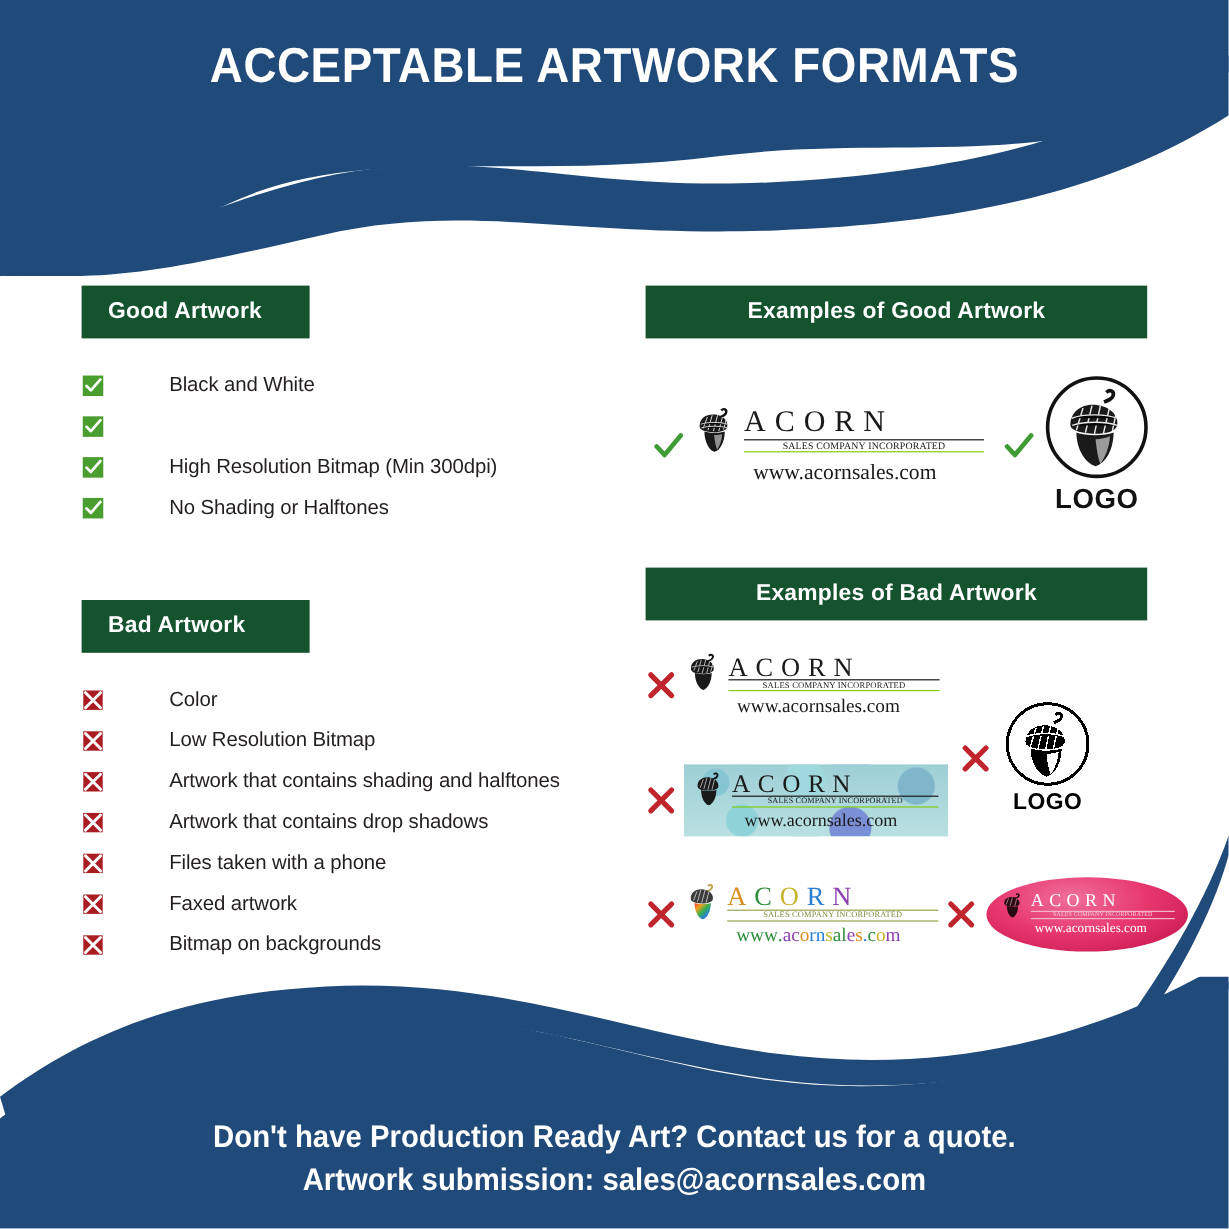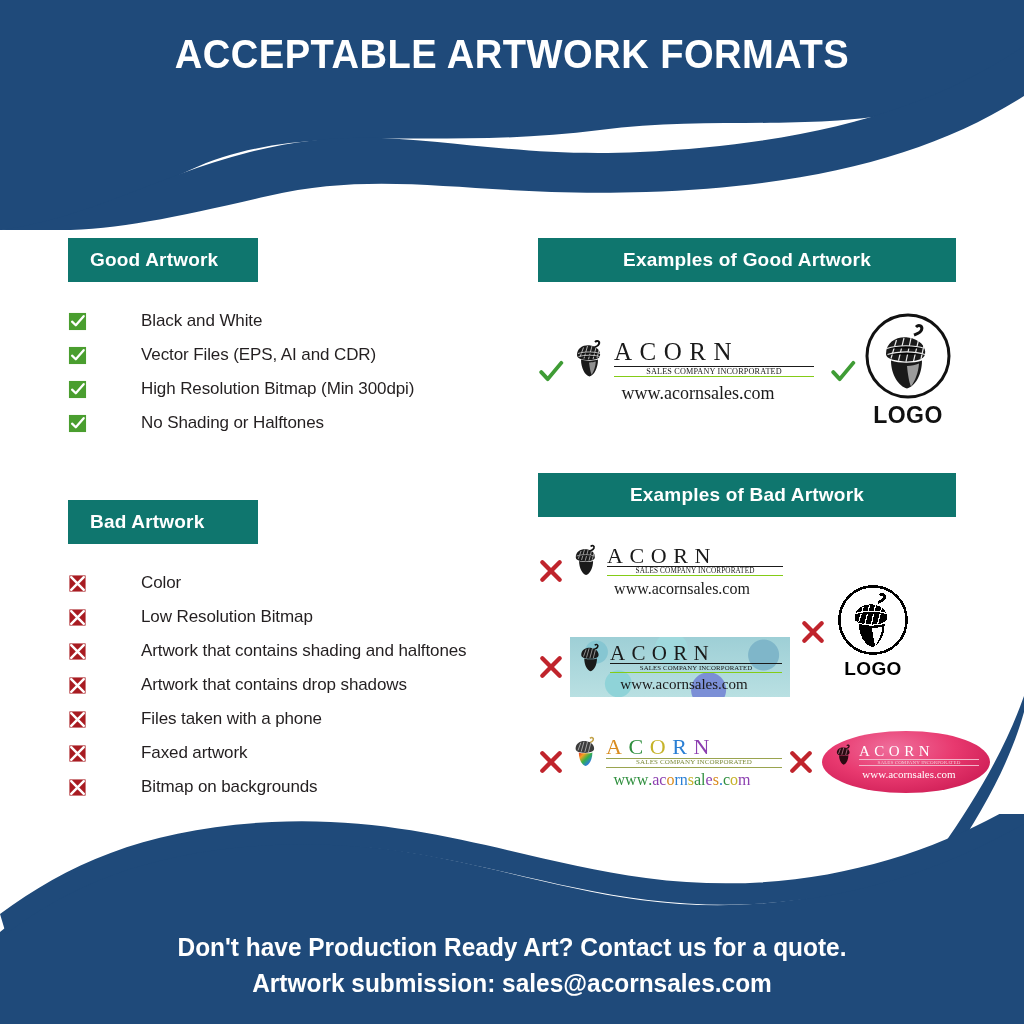--- a/index.html
+++ b/index.html
@@ -25,41 +25,41 @@
     transform: scaleX(.93); transform-origin: center;
     z-index: 5; white-space: nowrap;
   }
 
   
   .panel { position: absolute; }
   #left-col  { left: 68px;  top: 238px; width: 440px; }
   #right-col { left: 538px; top: 238px; width: 420px; }
 
   .bar {
-    background: #0f766e; color: #fff;
+    background: #14532d; color: #fff;
     font-size: 19px; font-weight: bold;
     display: flex; align-items: center;
     height: 44px; letter-spacing: .2px;
   }
   .bar.left-bar  { width: 190px; padding-left: 22px; justify-content: flex-start; }
   .bar.wide-bar  { width: 418px; justify-content: center; text-align: center; }
 
   
   .rule-list { margin-top: 22px; }
   .rule-row { display: flex; align-items: center; height: 34px; gap: 40px; }
   .rule-label {
     font-size: 17px; color: #231f20; font-weight: 500;
     margin-left: 14px; white-space: nowrap; letter-spacing: -.1px;
   }
   .ico { width: 19px; height: 19px; flex: 0 0 19px; display: block; }
   .mark { flex: 0 0 auto; }
   .check-mark { width: 26px; height: 26px; }
   .x-mark { width: 26px; height: 26px; }
 
-  .ex-row { display: flex; align-items: center; }
+  .ex-row { display: flex; align-items: center; justify-content: flex-end; }
 
   
   .wordmark { display: inline-block; vertical-align: middle; line-height: 1; }
   .wm-top { display: flex; align-items: center; }
   .wm-acorn { flex: 0 0 auto; }
   .wm-text { margin-left: 4px; }
   .wm-acorn-word {
     font-family: "Liberation Serif", serif;
     font-weight: normal; color: #1a1a1a;
     letter-spacing: .30em; line-height: .98;
@@ -137,21 +137,20 @@
           <rect x="1" y="1" width="18" height="18" fill="#4a9e2f"></rect>
           <path d="M4.3 10.2 L8.2 14 L16.5 4.4" fill="none" stroke="#fff" stroke-width="2.4" stroke-linecap="round" stroke-linejoin="round"></path>
         </svg>
         <span class="rule-label">Black and White</span>
       </div>
       <div class="rule-row">
         <svg class="ico" viewBox="0 0 20 20">
           <rect x="1" y="1" width="18" height="18" fill="#4a9e2f"></rect>
           <path d="M4.3 10.2 L8.2 14 L16.5 4.4" fill="none" stroke="#fff" stroke-width="2.4" stroke-linecap="round" stroke-linejoin="round"></path>
         </svg>
-        <span class="rule-label">Vector Files (EPS, AI and CDR)</span>
       </div>
       <div class="rule-row">
         <svg class="ico" viewBox="0 0 20 20">
           <rect x="1" y="1" width="18" height="18" fill="#4a9e2f"></rect>
           <path d="M4.3 10.2 L8.2 14 L16.5 4.4" fill="none" stroke="#fff" stroke-width="2.4" stroke-linecap="round" stroke-linejoin="round"></path>
         </svg>
         <span class="rule-label">High Resolution Bitmap (Min 300dpi)</span>
       </div>
       <div class="rule-row">
         <svg class="ico" viewBox="0 0 20 20">

